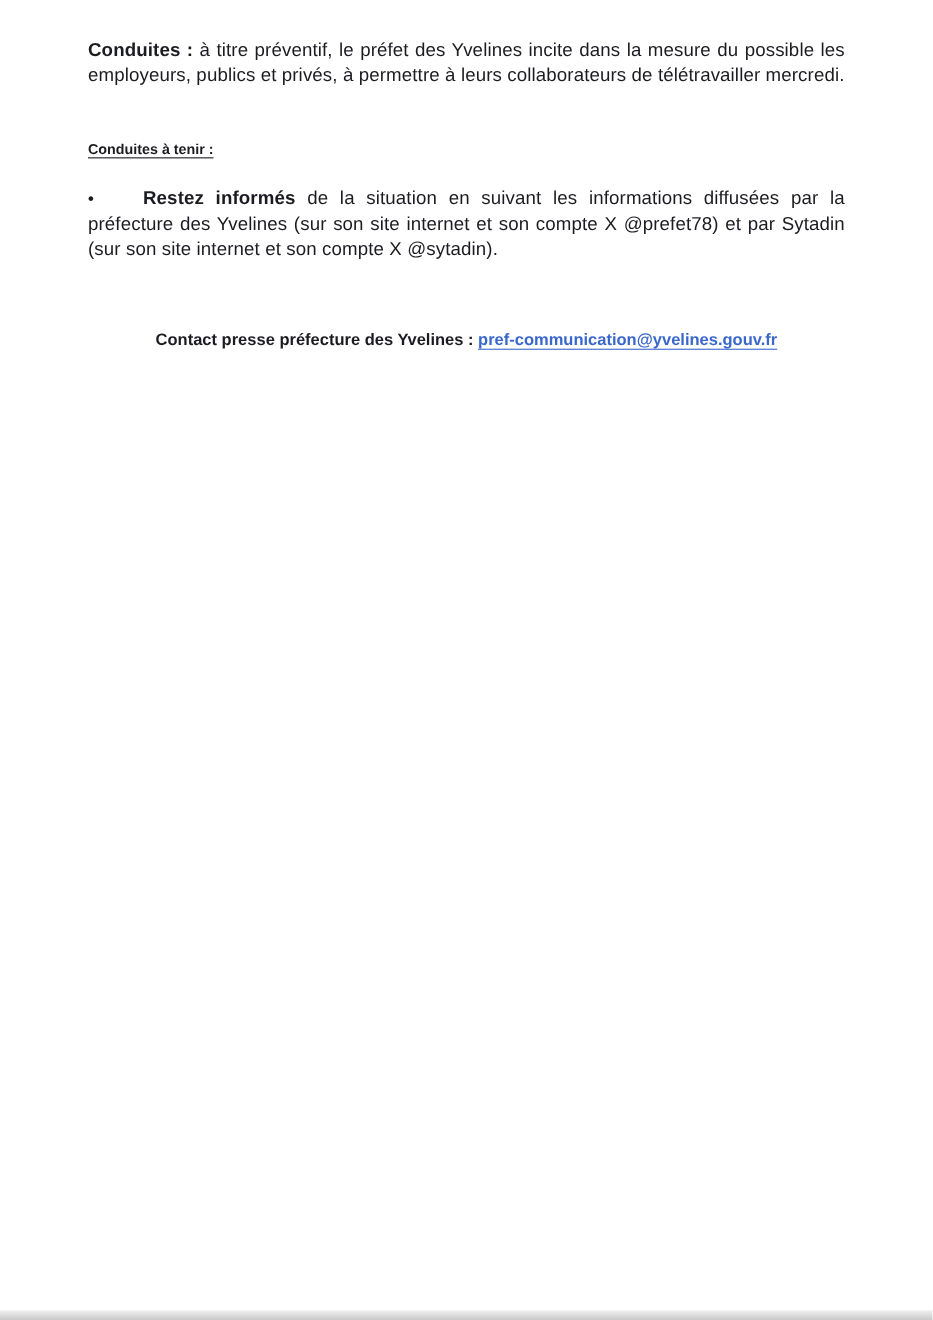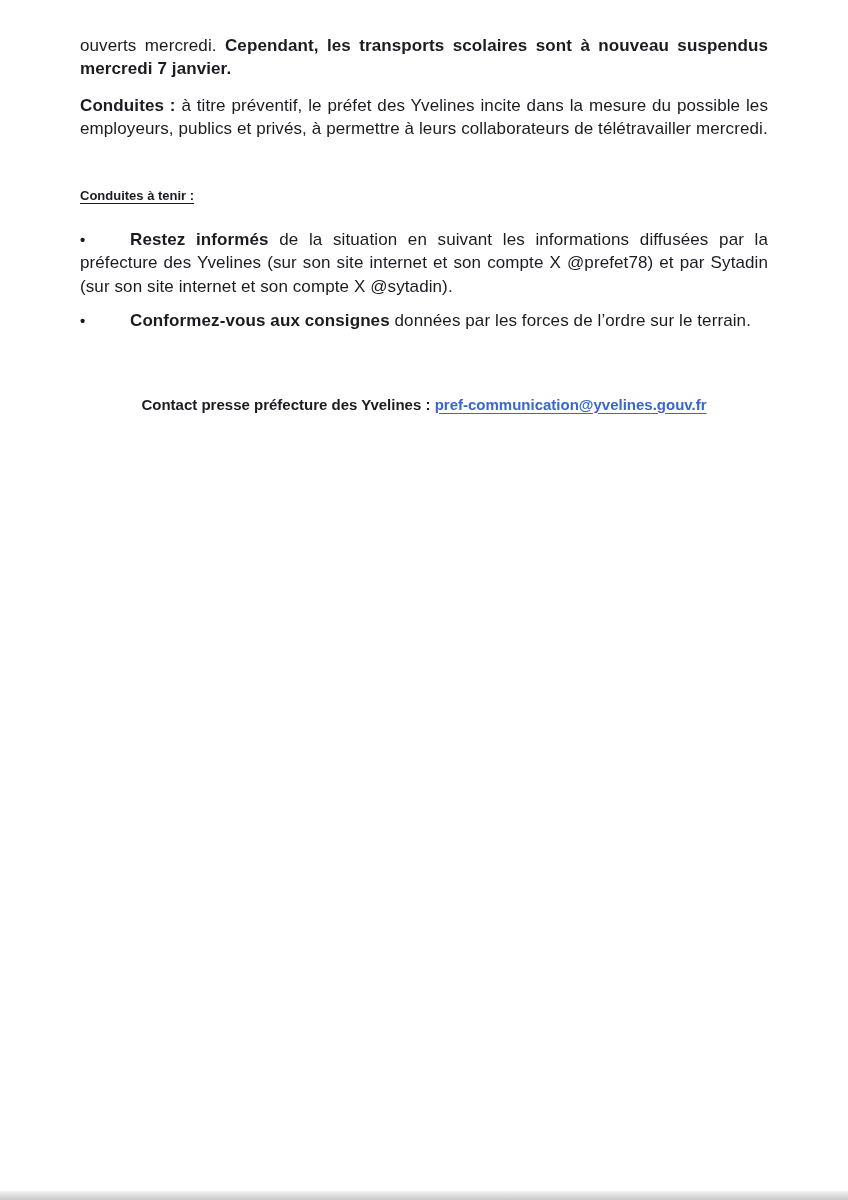--- a/index.html
+++ b/index.html
@@ -64,41 +64,35 @@
     width: 100%;
     height: 9px;
     background: linear-gradient(to bottom, #f2f2f2, #c9c9c9);
   }
 </style>
 </head>
 <body>
 
 <div class="page">
 
-  <p class="para">
-    <span>ouverts mercredi. </span><span class="b">Cependant, les transports scolaires sont à nouveau suspendus mercredi 7 janvier.</span>
-  </p>
 
   <p class="para">
     <span class="b">Conduites :</span><span> à titre préventif, le préfet des Yvelines incite dans la mesure du possible les employeurs, publics et privés, à permettre à leurs collaborateurs de télétravailler mercredi.</span>
   </p>
 
   <p class="heading">
     <span class="b u">Conduites à tenir :</span>
   </p>
 
   <p class="para bullet">
     <span class="dot">•</span><span class="indent"></span><span class="b">Restez informés</span><span> de la situation en suivant les informations diffusées par la préfecture des Yvelines (sur son site internet et son compte X @prefet78) et par Sytadin (sur son site internet et son compte X @sytadin).</span>
   </p>
 
 
 
-  <p class="para bullet">
-    <span class="dot">•</span><span class="indent"></span><span class="b">Conformez-vous aux consignes</span><span> données par les forces de l’ordre sur le terrain.</span>
-  </p>
 
   <p class="contact">
     <span class="b">Contact presse préfecture des Yvelines : </span><a class="email-link">pref-communication@yvelines.gouv.fr</a>
   </p>
 
   <div class="page-edge"></div>
 
 </div>
 
 </body></html>

